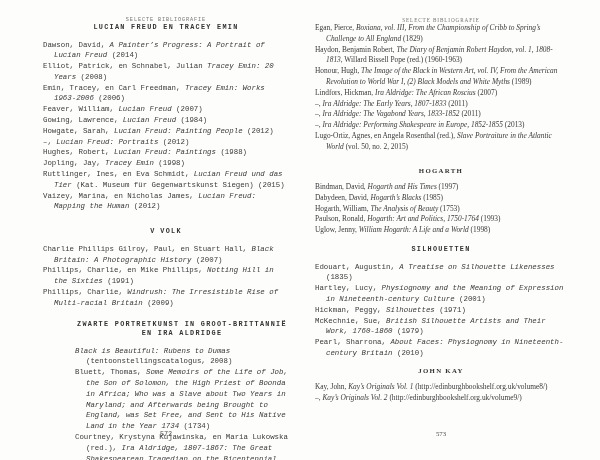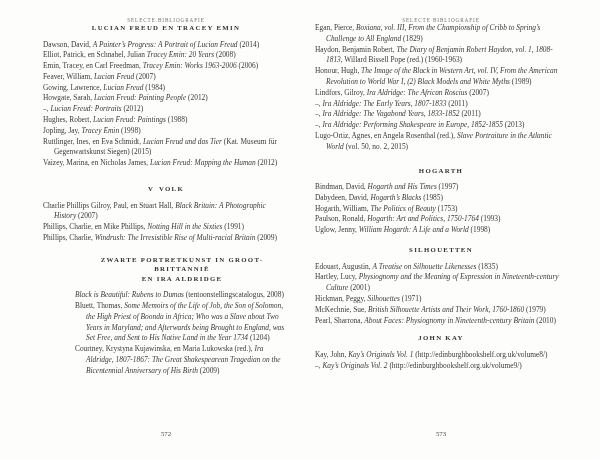--- a/index.html
+++ b/index.html
@@ -5,21 +5,21 @@
   html, body { margin:0; padding:0; }
   body {
     width:600px; height:460px;
     background:#fdfdfc;
     font-family:"Liberation Serif", "DejaVu Serif", serif;
     color:#3a3a3a;
     overflow:hidden;
   }
   .spread { position:relative; width:600px; height:460px; }
   .page { position:absolute; top:0; height:412px; }
-  .page.left  { left:43px;  width:246px; }
+  .page.left  { left:43px;  width:246px;font-family:Liberation Mono, monospace; }
   .page.right { left:315px; width:252px; }
 
   .running-head {
     padding-top:17px;
     text-align:center;
     font-size:5.2px;
     letter-spacing:0.9px;
     color:#757575;
     font-weight:400;
   }
@@ -35,21 +35,21 @@
   .heading-block { margin-bottom:7px; }
 
   .entries { font-size:7.4px; line-height:10.8px; color:#3a3a3a; }
   .entry { margin:0; padding-left:11px; text-indent:-11px; }
   .italic { font-style:italic; }
 
   .page.left  .section:nth-child(2) { margin-top:15px; }
   .page.left  .section:nth-child(3) { margin-top:11px;margin-left:32px; }
   .page.left  .section:nth-child(4) { margin-top:9px; }
   .page.right .section:nth-child(2) { margin-top:13px; }
-  .page.right .section:nth-child(3) { margin-top:9px; }
+  .page.right .section:nth-child(3) { margin-top:9px;font-family:Liberation Mono, monospace; }
   .page.right .section:nth-child(4) { margin-top:7px; }
   .page.right .section:nth-child(5) { margin-top:7px; }
 
   .page-number {
     position:absolute; top:430px; left:0;
     width:100%; text-align:center;
     font-size:6.8px; color:#4a4a4a;
   }
 </style>
 </head>
@@ -88,51 +88,51 @@
             <p class="entry"><span>Phillips, Charlie, </span><span class="italic">Windrush: The Irresistible Rise of Multi-racial Britain</span><span> (2009)</span></p>
           </div>
         </div>
         <div class="section">
           <div class="heading-block">
             <div class="section-heading">ZWARTE PORTRETKUNST IN GROOT-BRITTANNIË</div>
             <div class="section-heading">EN IRA ALDRIDGE</div>
           </div>
           <div class="entries">
             <p class="entry"><span class="italic">Black is Beautiful: Rubens to Dumas</span><span> (tentoonstellingscatalogus, 2008)</span></p>
-            <p class="entry"><span>Bluett, Thomas, </span><span class="italic">Some Memoirs of the Life of Job, the Son of Solomon, the High Priest of Boonda in Africa; Who was a Slave about Two Years in Maryland; and Afterwards being Brought to England, was Set Free, and Sent to His Native Land in the Year 1734</span><span> (1204)</span></p>
+            <p class="entry"><span>Bluett, Thomas, </span><span class="italic">Some Memoirs of the Life of Job, the Son of Solomon, the High Priest of Boonda in Africa; Who was a Slave about Two Years in Maryland; and Afterwards being Brought to England, was Set Free, and Sent to His Native Land in the Year 1734</span><span> (1734)</span></p>
             <p class="entry"><span>Courtney, Krystyna Kujawinska, en Maria Lukowska (red.), </span><span class="italic">Ira Aldridge, 1807-1867: The Great Shakespearean Tragedian on the Bicentennial Anniversary of His Birth</span><span> (2009)</span></p>
           </div>
         </div>
       </div>
     <div class="page-number">572</div>
   </div>
 
   <div class="page right">
     <div class="running-head">SELECTE BIBLIOGRAFIE</div>
     <div class="sections">
         <div class="section">
           <div class="entries">
             <p class="entry"><span>Egan, Pierce, </span><span class="italic">Boxiana, vol. III, From the Championship of Cribb to Spring’s Challenge to All England</span><span> (1829)</span></p>
             <p class="entry"><span>Haydon, Benjamin Robert, </span><span class="italic">The Diary of Benjamin Robert Haydon, vol. 1, 1808-1813</span><span>, Willard Bissell Pope (red.) (1960-1963)</span></p>
             <p class="entry"><span>Honour, Hugh, </span><span class="italic">The Image of the Black in Western Art, vol. IV, From the American Revolution to World War I, (2) Black Models and White Myths</span><span> (1989)</span></p>
-            <p class="entry"><span>Lindfors, Gilroy, </span><span class="italic">Ira Aldridge: The African Roscius</span><span> (2007)</span></p>
+            <p class="entry"><span>Lindfors, Hickman, </span><span class="italic">Ira Aldridge: The African Roscius</span><span> (2007)</span></p>
             <p class="entry"><span>–, </span><span class="italic">Ira Aldridge: The Early Years, 1807-1833</span><span> (2011)</span></p>
             <p class="entry"><span>–, </span><span class="italic">Ira Aldridge: The Vagabond Years, 1833-1852</span><span> (2011)</span></p>
             <p class="entry"><span>–, </span><span class="italic">Ira Aldridge: Performing Shakespeare in Europe, 1852-1855</span><span> (2013)</span></p>
             <p class="entry"><span>Lugo-Ortiz, Agnes, en Angela Rosenthal (red.), </span><span class="italic">Slave Portraiture in the Atlantic World</span><span> (vol. 50, no. 2, 2015)</span></p>
           </div>
         </div>
         <div class="section">
           <div class="heading-block">
             <div class="section-heading">HOGARTH</div>
           </div>
           <div class="entries">
             <p class="entry"><span>Bindman, David, </span><span class="italic">Hogarth and His Times</span><span> (1997)</span></p>
             <p class="entry"><span>Dabydeen, David, </span><span class="italic">Hogarth’s Blacks</span><span> (1985)</span></p>
-            <p class="entry"><span>Hogarth, William, </span><span class="italic">The Politics of Beauty</span><span> (1753)</span></p>
+            <p class="entry"><span>Hogarth, William, </span><span class="italic">The Analysis of Beauty</span><span> (1753)</span></p>
             <p class="entry"><span>Paulson, Ronald, </span><span class="italic">Hogarth: Art and Politics, 1750-1764</span><span> (1993)</span></p>
             <p class="entry"><span>Uglow, Jenny, </span><span class="italic">William Hogarth: A Life and a World</span><span> (1998)</span></p>
           </div>
         </div>
         <div class="section">
           <div class="heading-block">
             <div class="section-heading">SILHOUETTEN</div>
           </div>
           <div class="entries">
             <p class="entry"><span>Edouart, Augustin, </span><span class="italic">A Treatise on Silhouette Likenesses</span><span> (1835)</span></p>

